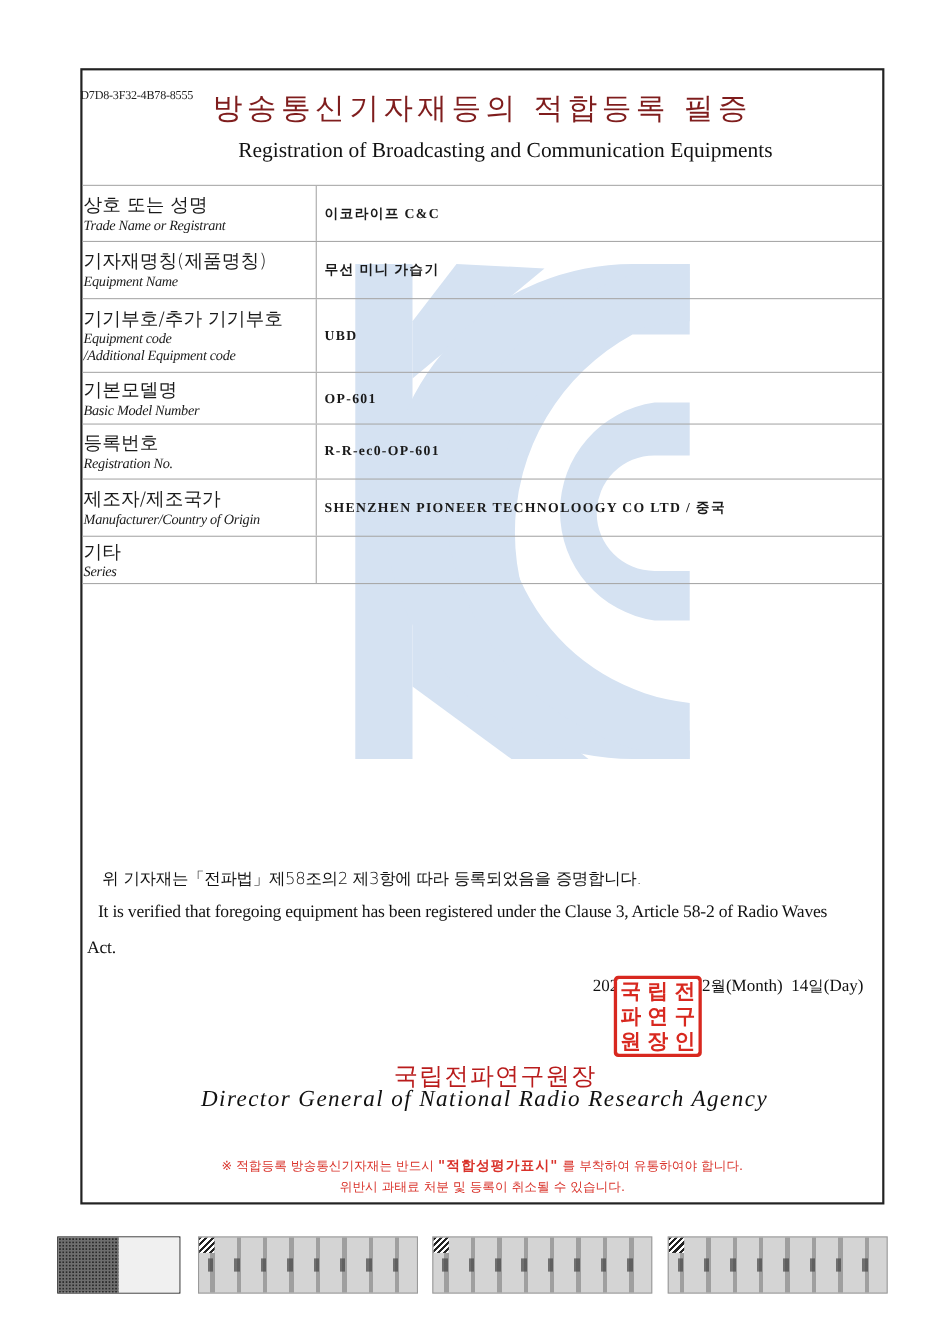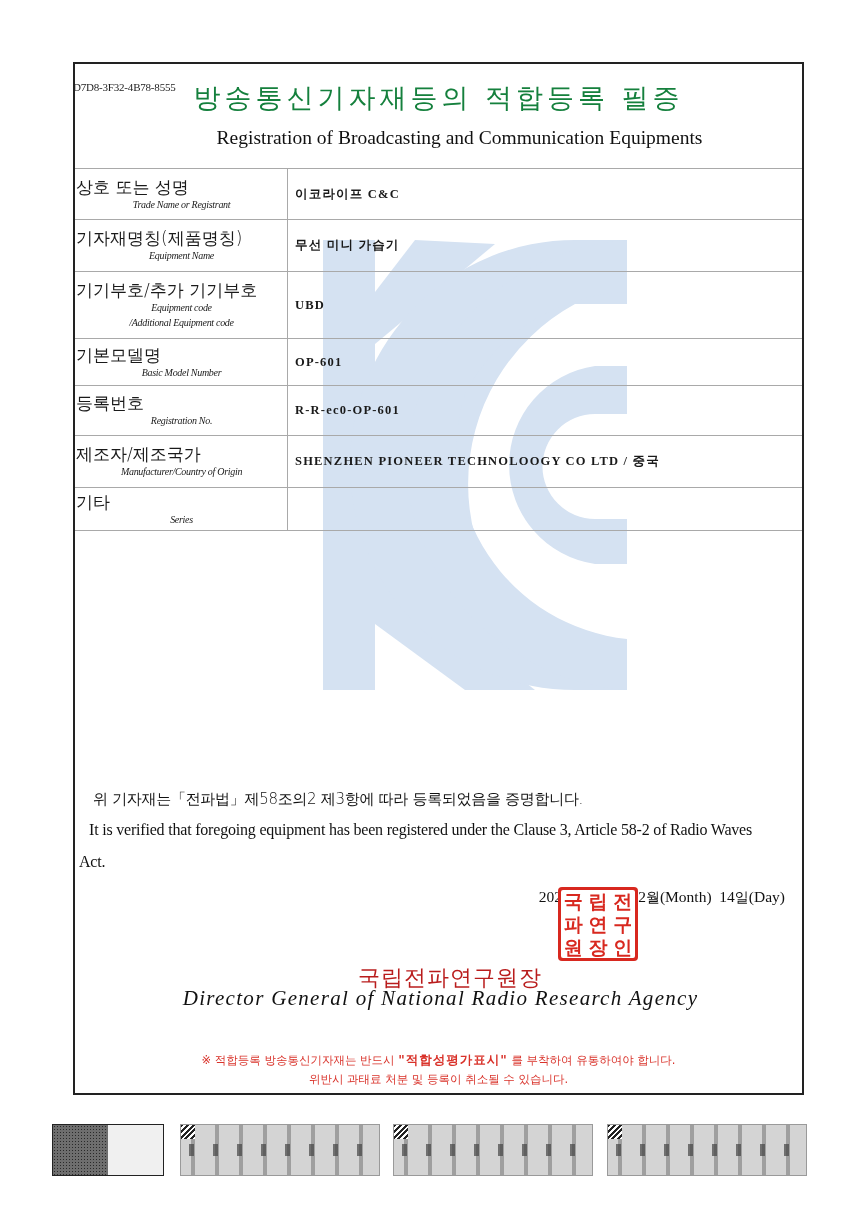--- a/index.html
+++ b/index.html
@@ -5,29 +5,29 @@
   * { box-sizing: border-box; margin: 0; padding: 0; }
   html, body { width: 860px; height: 1214px; background: #ffffff; overflow: hidden; }
   body { position: relative; font-family: "Liberation Serif", "DejaVu Serif", serif; color: #111; }
 
   .doc-id { position: absolute; left: 73px; top: 45px; font-size: 11px; color: #222; letter-spacing: -0.2px; margin-top: 36px; }
 
   .frame { position: absolute; left: 73px; top: 62px; width: 731px; height: 1033px; border: 2px solid #222; }
 
   .watermark { position: absolute; left: 0; top: 0; width: 731px; height: 1033px; pointer-events: none; z-index: 0; }
 
-  .title-kr { position: absolute; left: 0; width: 100%; top: 16px; text-align: center; font-family: "DejaVu Sans", sans-serif; font-size: 27px; letter-spacing: 4px; color: #15803d; font-weight: 300; }
+  .title-kr { position: absolute; left: 0; width: 100%; top: 16px; text-align: center; font-family: "DejaVu Sans", sans-serif; font-size: 27px; letter-spacing: 4px; color: #7f1d1d; font-weight: 300; }
   .title-en { position: absolute; left: 0; width: 100%; top: 63px; text-align: center; font-size: 19.5px; color: #111; padding-left: 42px; }
 
   .table { position: absolute; left: 0; top: 104px; width: 727px; z-index: 1; }
   .row { position: relative; display: flex; border-top: 1px solid #a9a9a9; }
   .cell-label { width: 213px; border-right: 1px solid #a9a9a9; padding-left: 1px; display: flex; flex-direction: column; justify-content: center; }
   .cell-value { flex: 1; padding-left: 7px; display: flex; align-items: center; font-family: Liberation Serif, serif; font-weight: bold; font-size: 12.5px; letter-spacing: 1.2px; color: #1a1a1a; }
   .lbl-kr { font-family: "DejaVu Sans", sans-serif; font-size: 17px; color: #1a1a1a; line-height: 20px; font-weight: 300; }
-  .lbl-en { font-size: 10px; font-style: italic; color: #1a1a1a; line-height: 15px; letter-spacing: -0.3px; text-align: center; }
+  .lbl-en { font-size: 13px; font-style: italic; color: #1a1a1a; line-height: 15px; letter-spacing: -0.3px; }
 
   .statement { position: absolute; left: 0; top: 720px; width: 727px; z-index: 1; }
   .stmt-kr { position: absolute; left: 18px; top: 6px; font-family: "DejaVu Sans", sans-serif; font-size: 15px; color: #111; font-weight: 300; letter-spacing: -0.3px; }
   .stmt-en { position: absolute; left: 4px; top: 30px; width: 700px; font-size: 16px; line-height: 32px; color: #111; text-indent: 10px; letter-spacing: -0.2px; }
   .date-line { position: absolute; right: 17px; top: 104px; font-size: 15.5px; color: #111; }
   .date-line .k { font-family: "DejaVu Sans", sans-serif; font-size: 14px; }
 
   .issuer-kr { position: absolute; left: 283px; top: 899px; font-family: "DejaVu Sans", sans-serif; font-size: 22px; letter-spacing: 1px; color: #b91c1c; z-index: 1; }
   .seal { position: absolute; left: 483px; top: 823px; width: 80px; height: 74px; background: #d8281f; border-radius: 4px; z-index: 2; padding: 3px; }
   .seal-inner { width: 100%; height: 100%; background: #fff; border-radius: 2px; display: grid; grid-template-columns: repeat(3, 1fr); grid-template-rows: repeat(3, 1fr); align-items: center; justify-items: center; }

